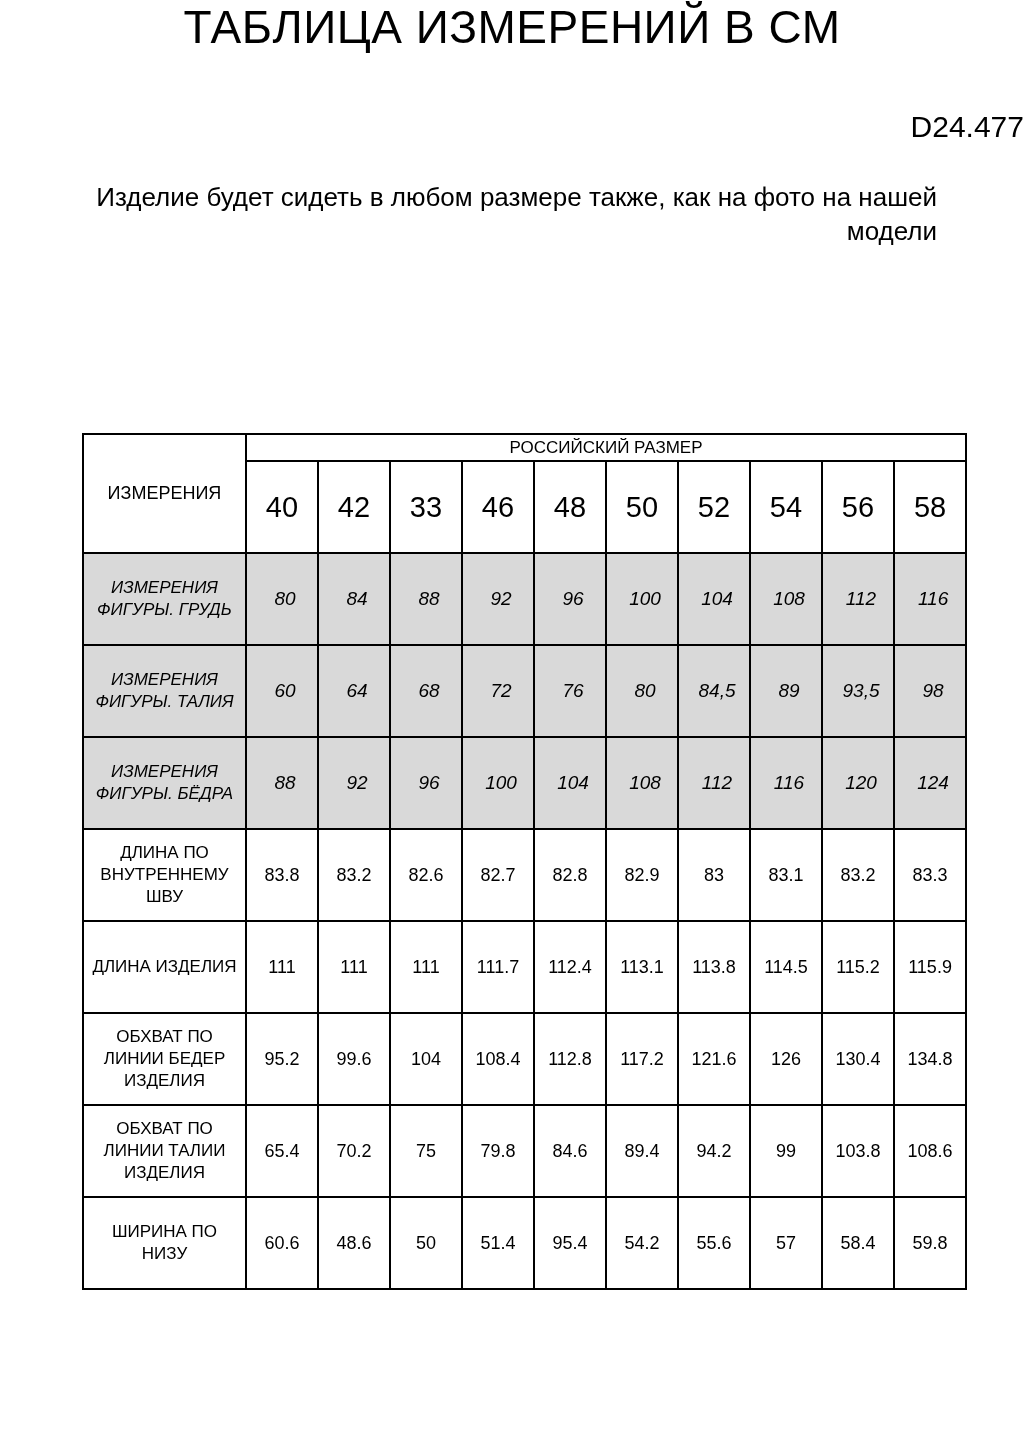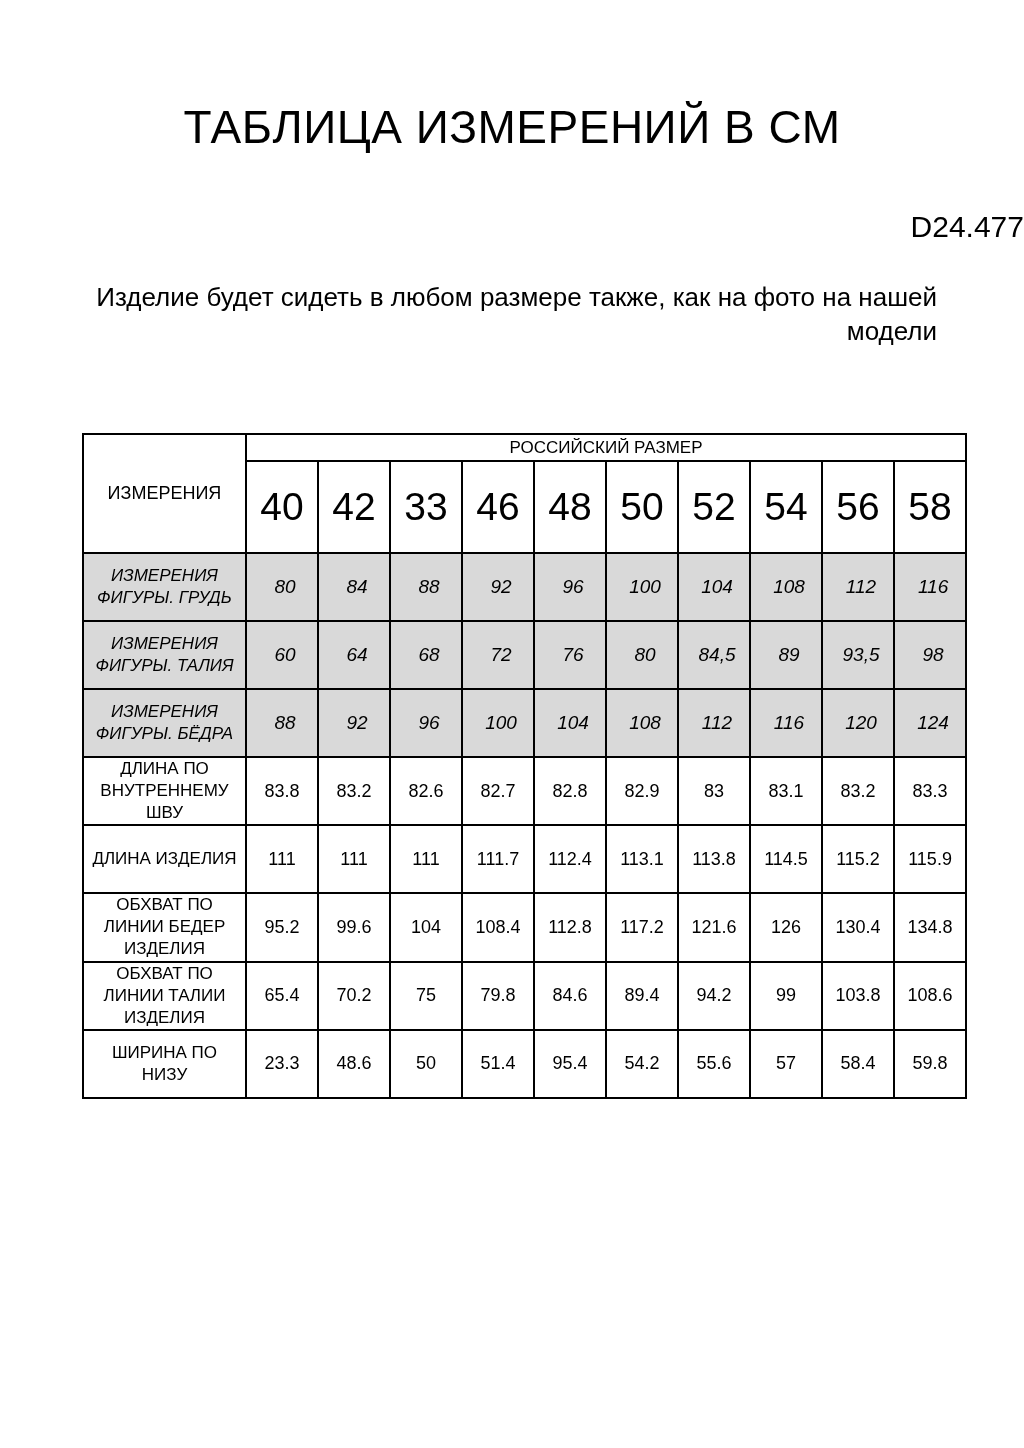--- a/index.html
+++ b/index.html
@@ -6,21 +6,20 @@
   .page {
     position: relative;
     width: 1024px;
     height: 1448px;
     background: #ffffff;
     color: #000000;
     font-family: "Liberation Sans", sans-serif;
     overflow: hidden;
   }
   .title {
-    padding-top: 100px;
     text-align: center;
     font-size: 46px;
     font-weight: 400;
     letter-spacing: 0.5px;
   }
   .article {
     margin-top: 56px;
     text-align: right;
     font-size: 30px;
     font-weight: 400;
@@ -44,23 +43,23 @@
     border: 2px solid #000000;
     text-align: center;
     vertical-align: middle;
     padding: 0 6px;
     font-weight: 400;
     overflow: hidden;
   }
   .col-label { width: 163px; }
   .col-size  { width: 72px; }
   .group-header-cell { height: 25px; font-size: 17px; }
-  .size-cell { height: 90px; font-size: 39px; font-weight: 700; }
+  .size-cell { height: 90px; font-size: 29px; font-weight: 700; }
   .corner-cell { font-size: 18px; }
-  .size-table tbody tr { height: 68px; }
+  .size-table tbody tr { height: 92px; }
   .row-label { font-size: 17px; line-height: 1.3; }
   .value-cell { font-size: 18px; }
   tr.shaded { background: #d9d9d9; }
   tr.shaded .row-label, tr.shaded .value-cell { font-style: italic; }
   tr.shaded .value-cell { font-size: 19px; padding-left: 12px; }
 </style>
 </head>
 <body>
 
 <div class="page">
@@ -187,21 +186,21 @@
           <td class="value-cell">79.8</td>
           <td class="value-cell">84.6</td>
           <td class="value-cell">89.4</td>
           <td class="value-cell">94.2</td>
           <td class="value-cell">99</td>
           <td class="value-cell">103.8</td>
           <td class="value-cell">108.6</td>
         </tr>
         <tr class="">
           <th class="row-label">ШИРИНА ПО НИЗУ</th>
-          <td class="value-cell">23.3</td>
+          <td class="value-cell">60.6</td>
           <td class="value-cell">48.6</td>
           <td class="value-cell">50</td>
           <td class="value-cell">51.4</td>
           <td class="value-cell">95.4</td>
           <td class="value-cell">54.2</td>
           <td class="value-cell">55.6</td>
           <td class="value-cell">57</td>
           <td class="value-cell">58.4</td>
           <td class="value-cell">59.8</td>
         </tr>

